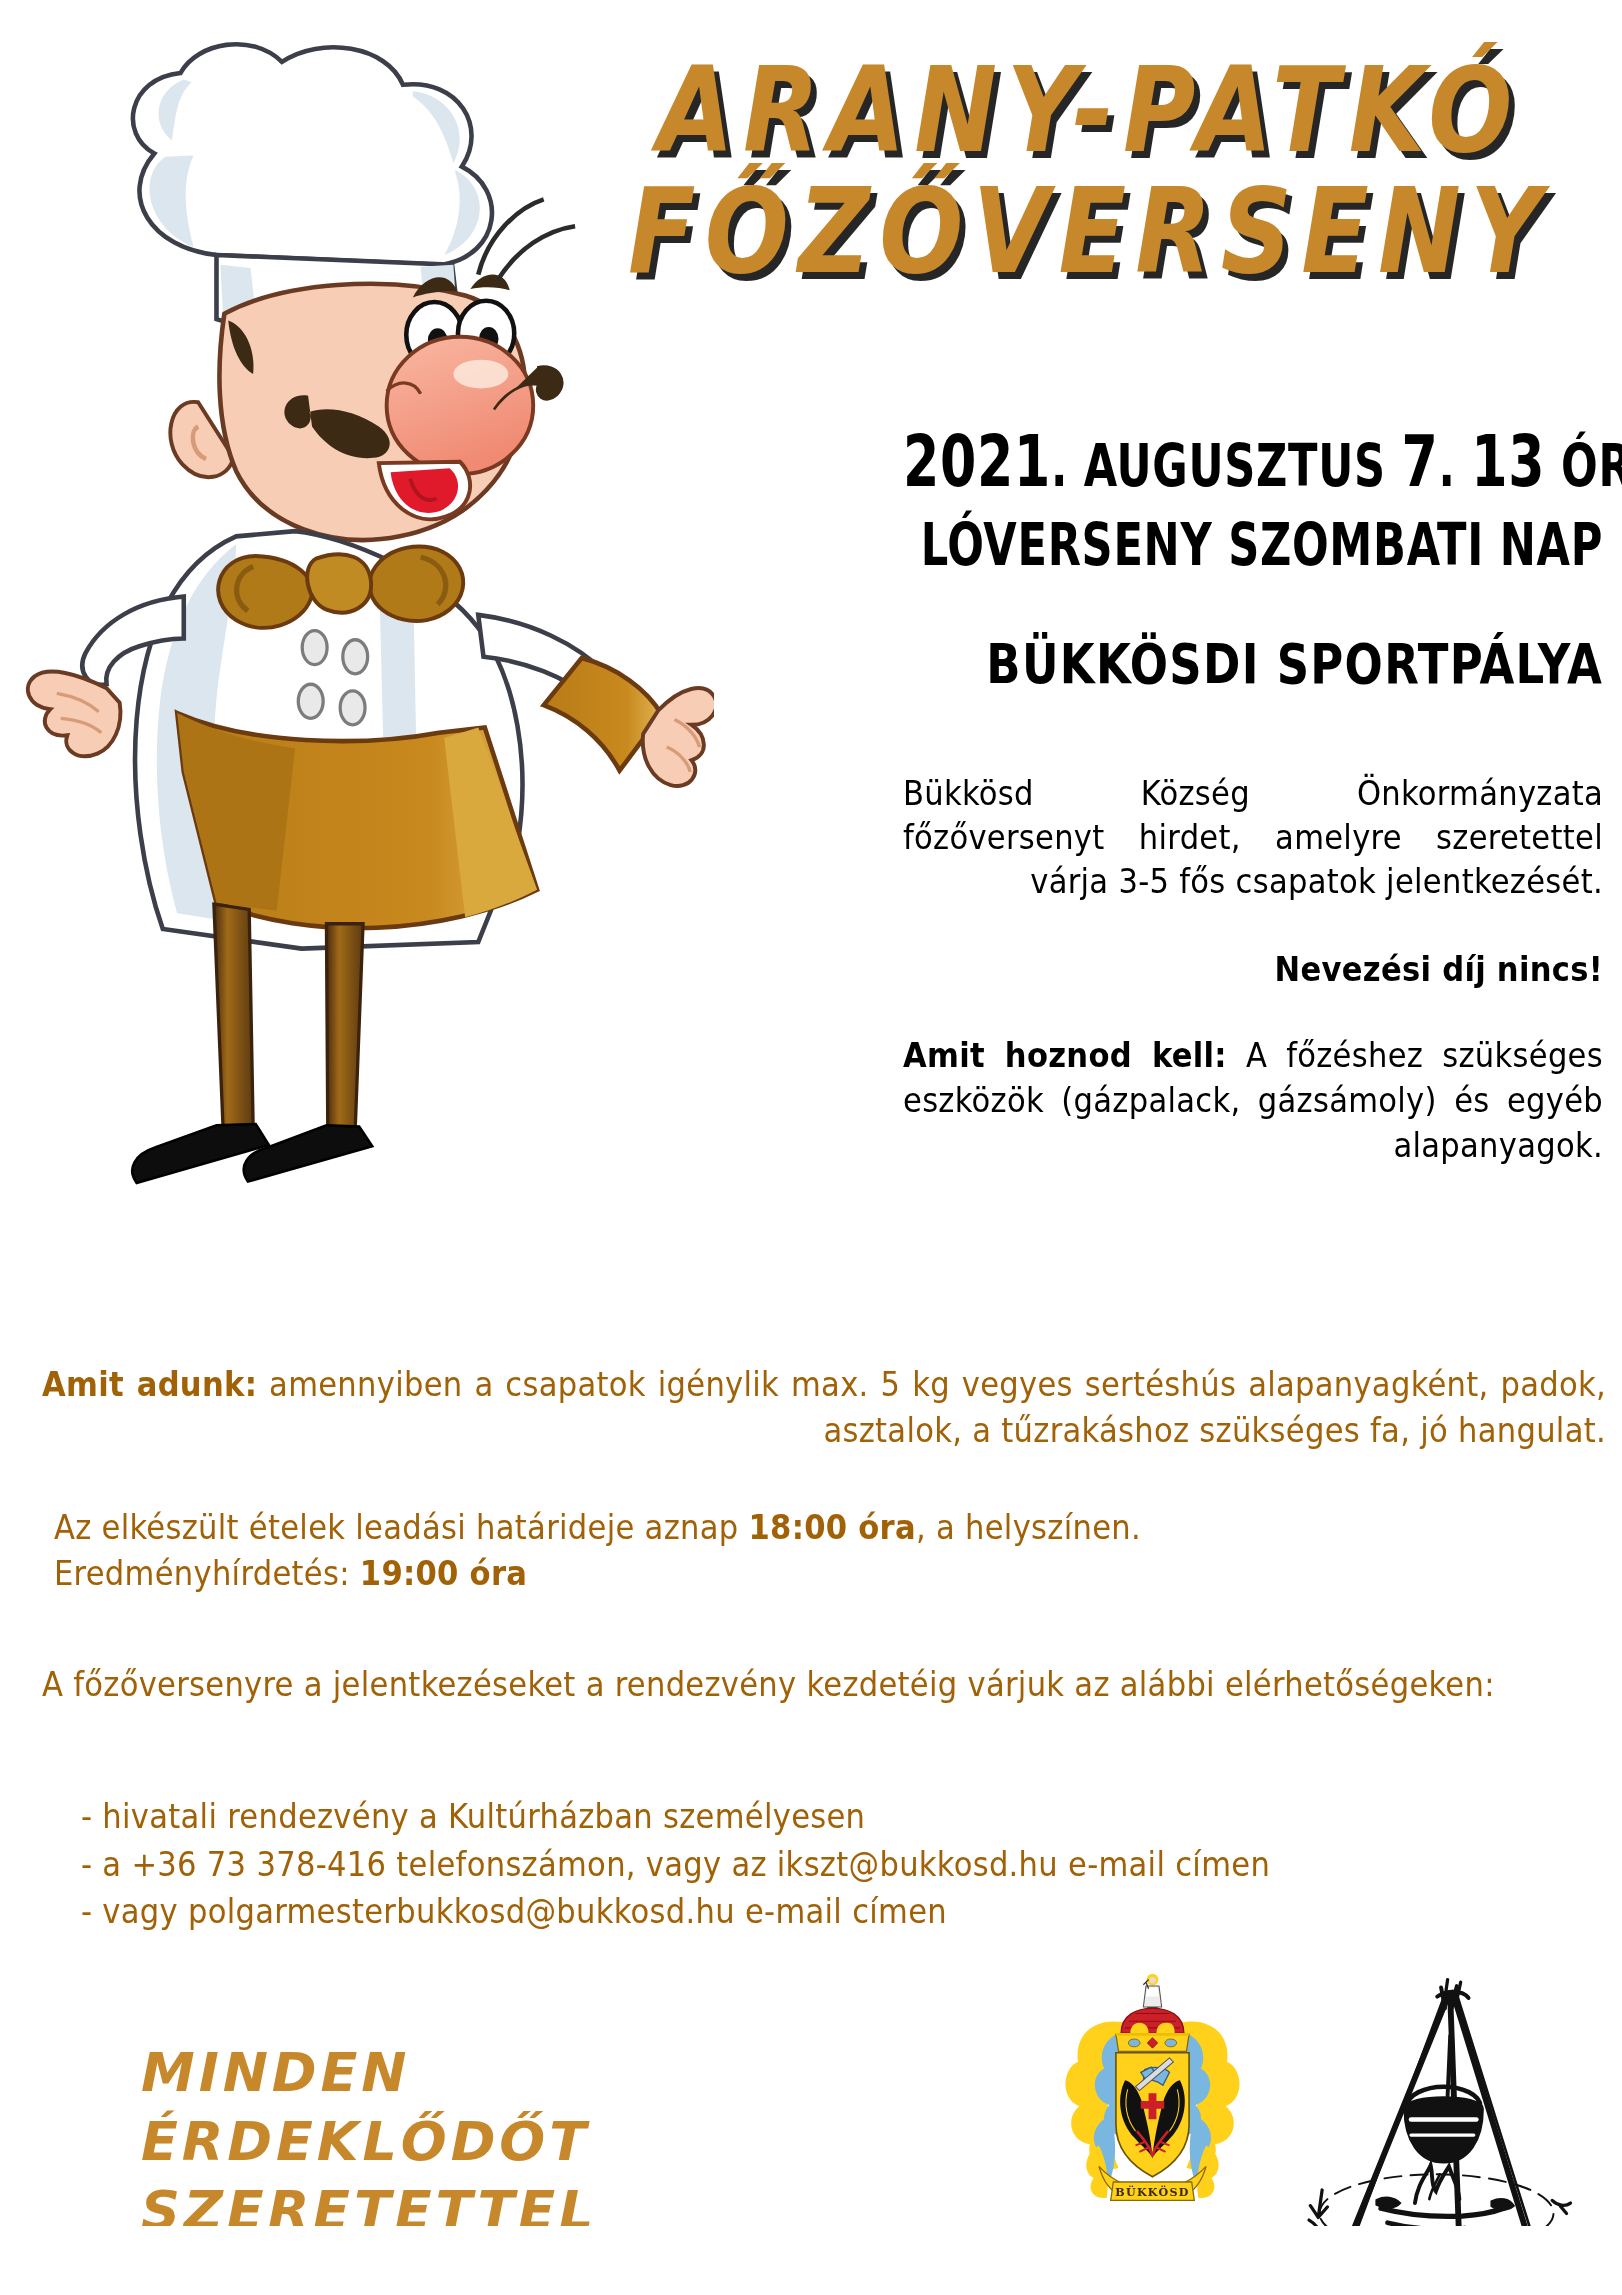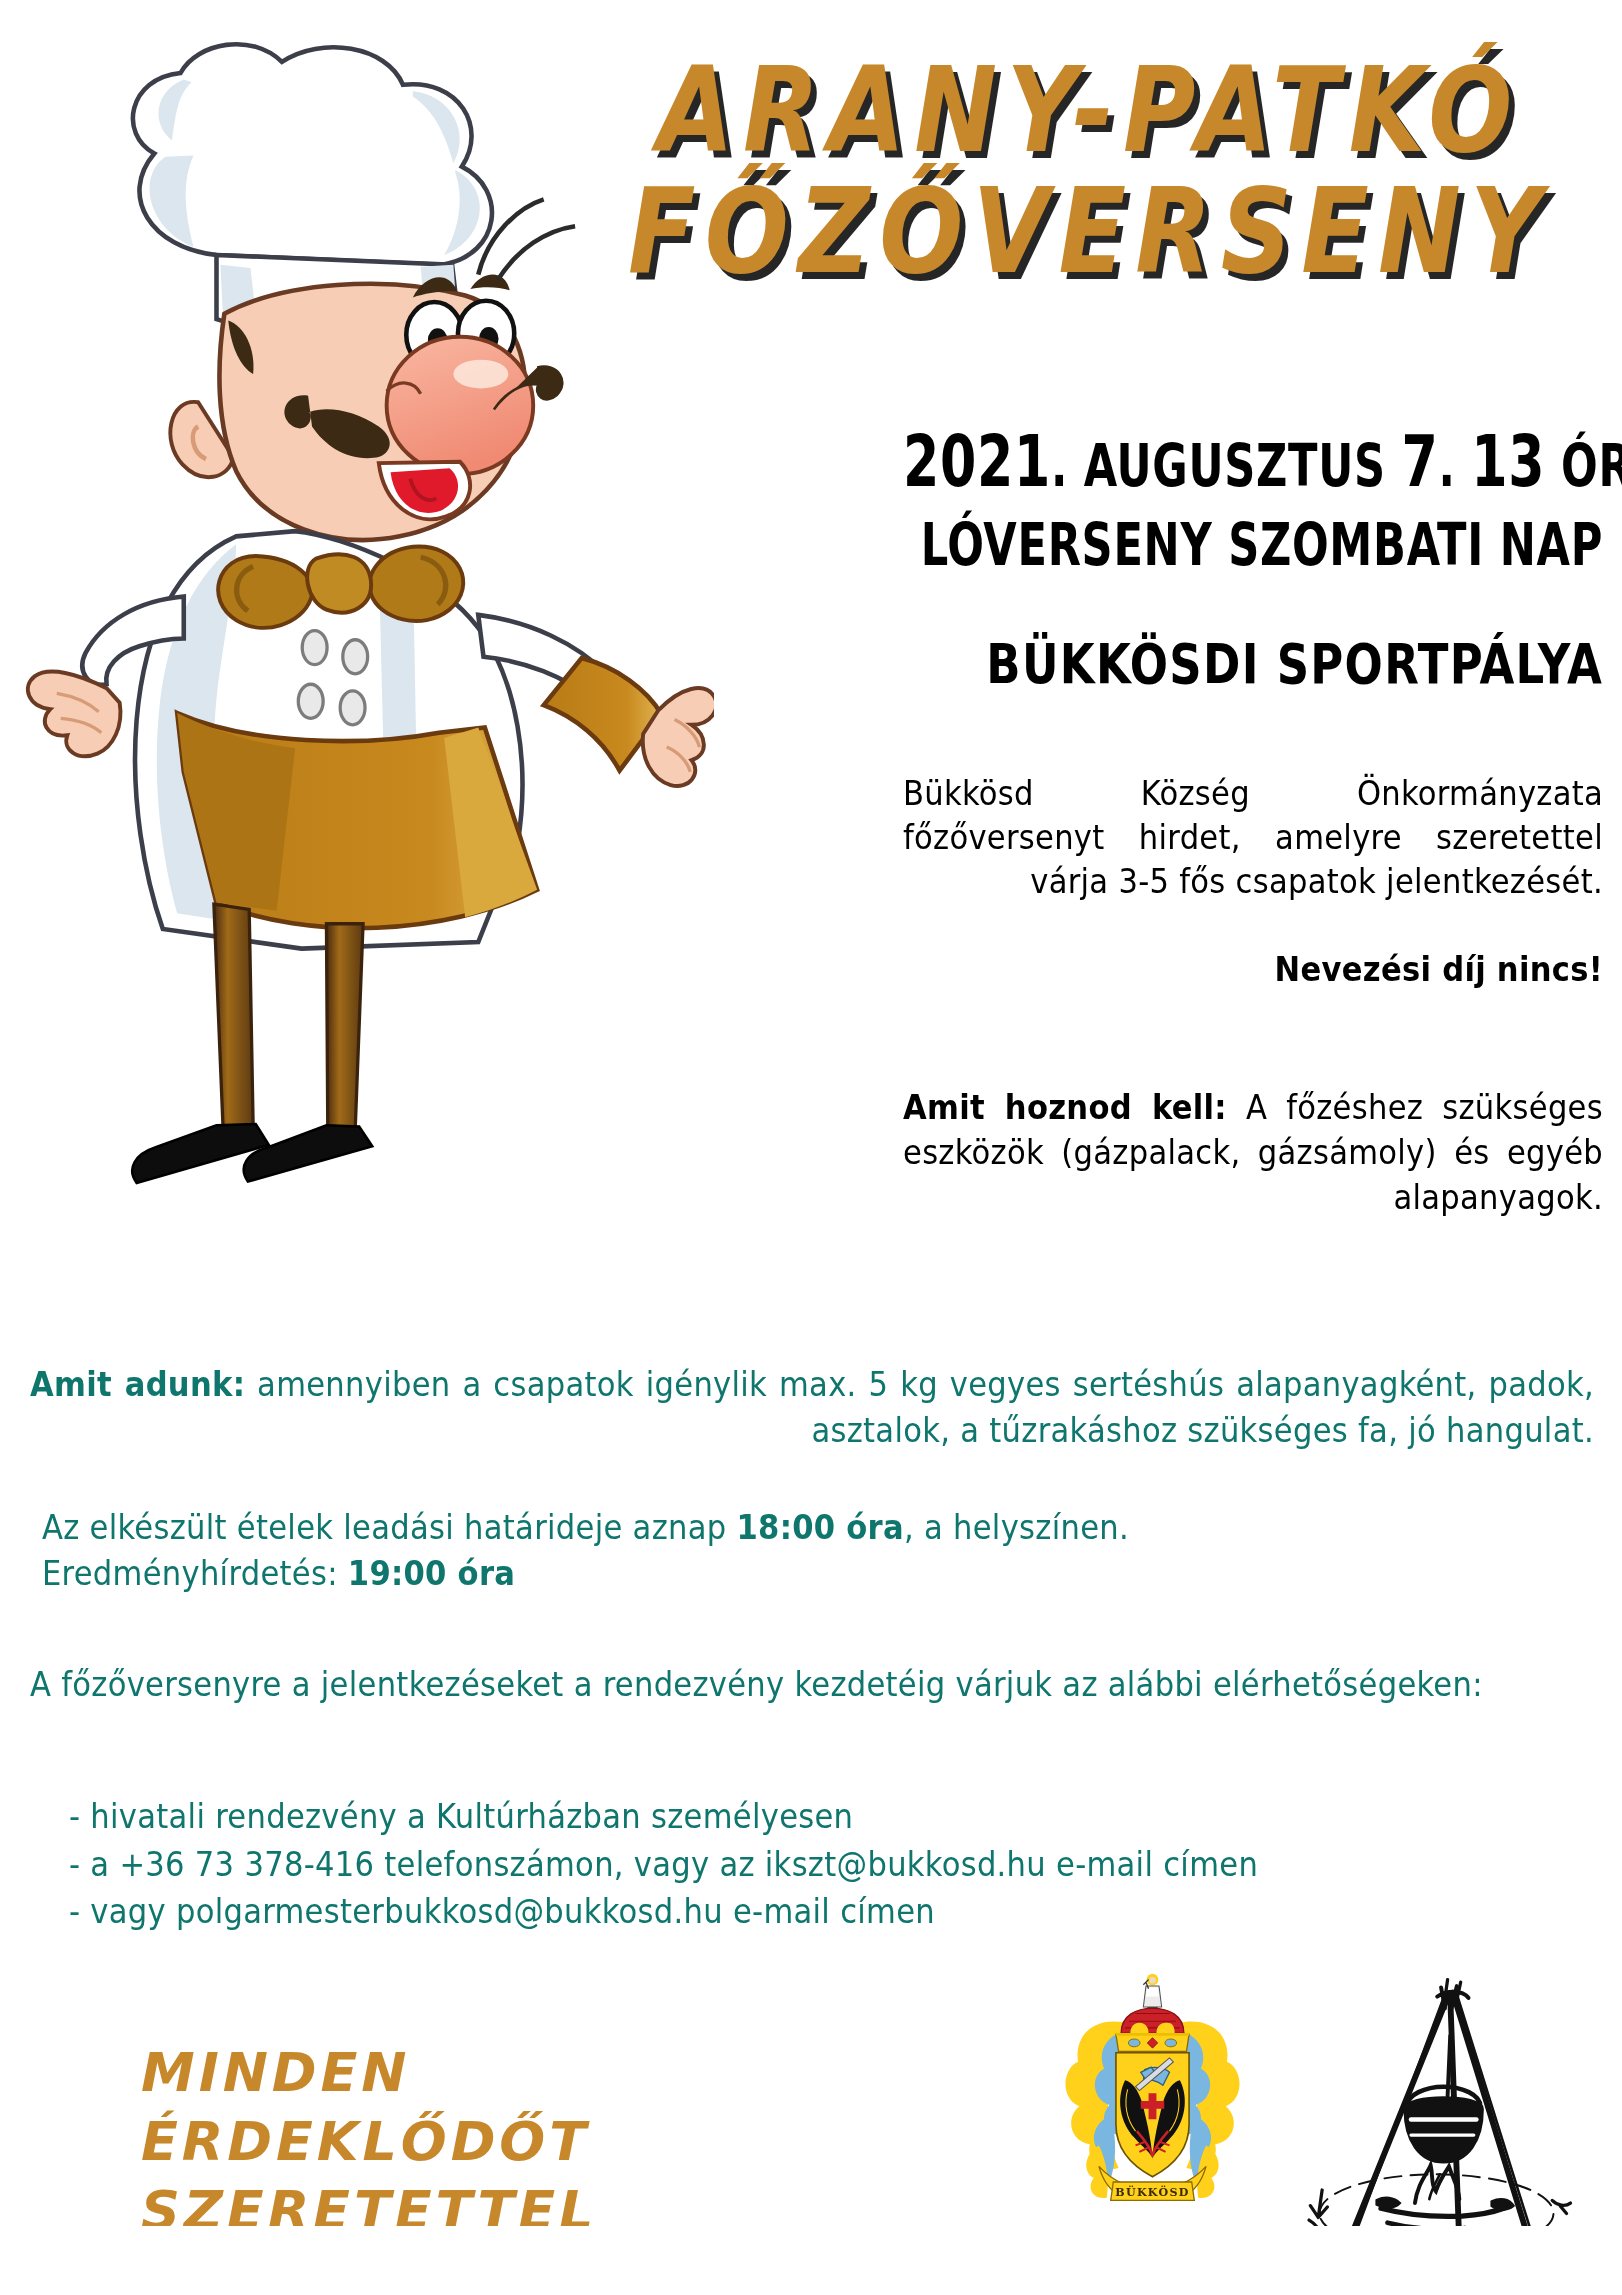--- a/index.html
+++ b/index.html
@@ -94,31 +94,31 @@
     margin-top:45px;
     letter-spacing:0.3px;
   }
   .bring{
     font-family:"DejaVu Sans Condensed","DejaVu Sans",sans-serif;
     font-size:34px;
     line-height:1.33;
     color:#000;
     text-align:justify;
     text-align-last:right;
-    margin-top:96px;
+    margin-top:44px;
     letter-spacing:0.3px;
   }
   .bring b{font-weight:700;}
 
   
   .fw{
-    position:absolute;left:30px;width:1564px;
+    position:absolute;left:42px;width:1564px;
     font-family:"DejaVu Sans Condensed","DejaVu Sans",sans-serif;
     font-size:34px;
-    color:#0f766e;
+    color:#a16207;
     letter-spacing:0.3px;
   }
   .fw b{font-weight:700;}
   .give{
     top:1362px;
     line-height:1.34;
     text-align:justify;
     text-align-last:right;
   }
   .deadline{

